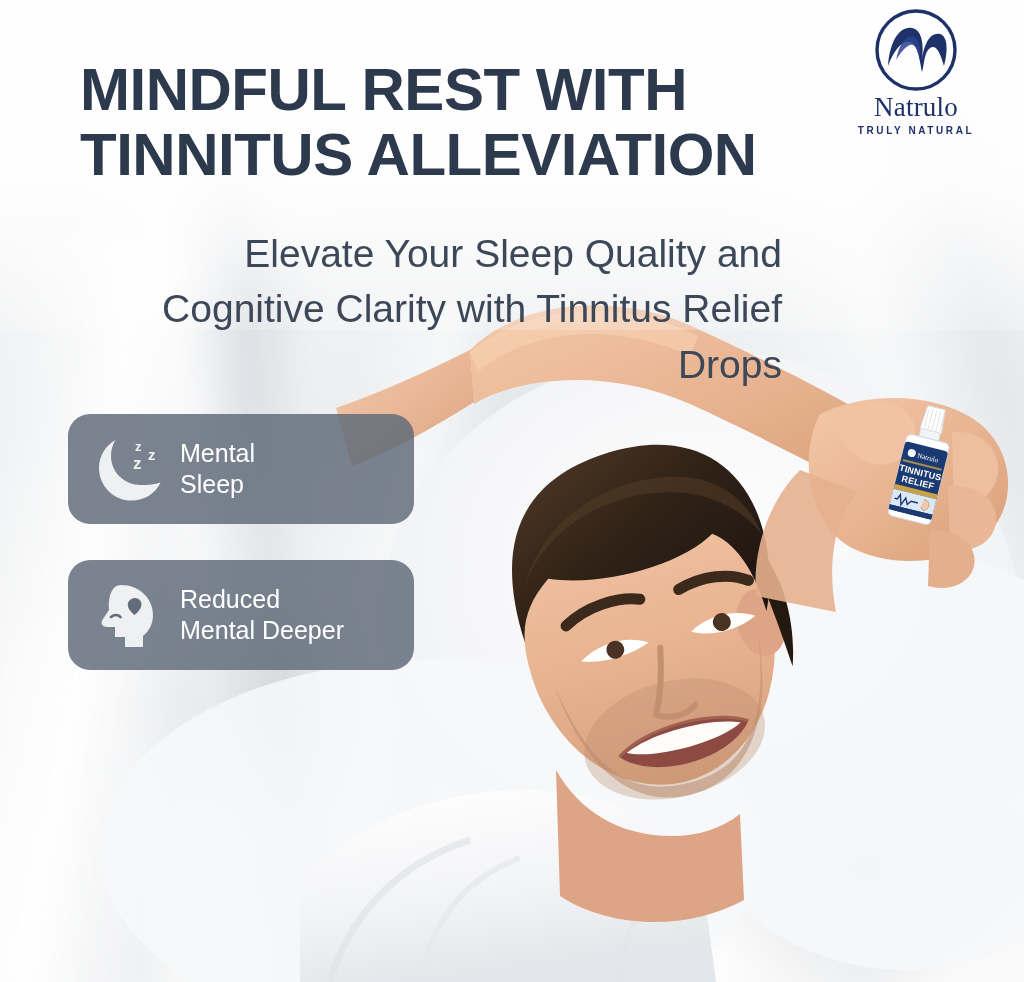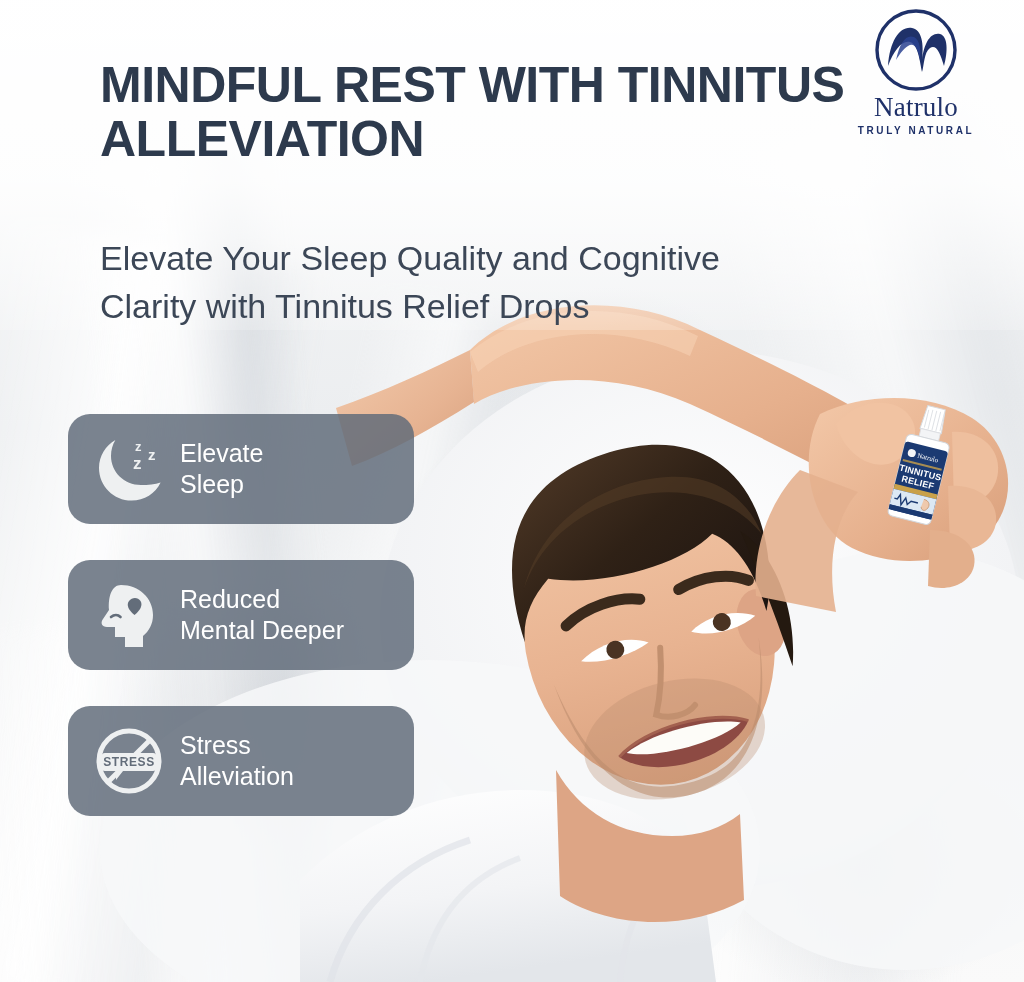--- a/index.html
+++ b/index.html
@@ -58,43 +58,44 @@
     background: linear-gradient(180deg, rgba(255,255,255,.93) 0%, rgba(255,255,255,.86) 55%, rgba(255,255,255,.2) 100%);
     pointer-events:none;
   }
 
   
   .model { position:absolute; left:0; top:0; width:1024px; height:982px; pointer-events:none; }
 
   
   .headline {
     position: absolute;
-    left: 100px;
+    left: 80px;
     top: 58px;
     width: 770px;
     margin: 0;
-    font-size: 50px;
+    font-size: 60px;
     line-height: 1.08;
     font-weight: 700;
     letter-spacing: -0.5px;
     color: #2d3a4d;
     text-transform: uppercase;
     font-family: "Liberation Sans", sans-serif;
   }
   .subheadline {
     position: absolute;
     left: 84px;
     top: 218px;
     width: 690px;
-    margin: 16px;
-    font-size: 34px;
+    margin: 8px;
+    font-size: 39px;
     line-height: 1.42;
     font-weight: 400;
     color: #3c4757;
     font-family: "Liberation Sans", sans-serif;
+    text-align: right;
   }
 
   
   .logo {
     position: absolute;
     right: 42px;
     top: 8px;
     width: 132px;
     text-align: center;
     color: #1f3169;
@@ -299,53 +300,39 @@
       <span class="pill-icon">
         <svg width="76" height="76" viewBox="0 0 76 76" aria-hidden="true">
           <path d="M44 49 C 27 49, 14 36, 14 20 C 14 14, 15.6 8.6, 18.4 4
                    C 8.8 9.4, 2 19.8, 2 32 C 2 50, 16.6 64.6, 34.6 64.6
                    C 47.4 64.6, 58.4 57.2, 63.6 46.4 C 58 48.2, 51.2 49, 44 49 Z" transform="translate(6 5)" fill="#eef0f1"></path>
           <text x="44" y="20" font-family="'Liberation Sans',sans-serif" font-size="13" font-weight="700" fill="#eef0f1">z</text>
           <text x="57" y="29" font-family="'Liberation Sans',sans-serif" font-size="15" font-weight="700" fill="#eef0f1">z</text>
           <text x="42" y="38" font-family="'Liberation Sans',sans-serif" font-size="17" font-weight="700" fill="#eef0f1">z</text>
         </svg>
       </span>
-      <span class="pill-label">Elevate
+      <span class="pill-label">Mental
 Sleep</span>
     </div>
 
     <div class="pill">
       <span class="pill-icon">
         <svg width="76" height="76" viewBox="0 0 76 76" aria-hidden="true">
           <path d="M30 8 C 48 8, 62 21, 62 38 C 62 47, 58 54, 52 59 L 52 70 L 34 70
                    L 34 60 L 24 60 L 24 50 L 16 50 C 11 50, 9 46, 12 42 L 18 33
                    C 17 19, 21 8, 30 8 Z" fill="#eef0f1"></path>
           <path d="M38 24 C 41 20, 47 20, 49.5 24 C 52 28, 49.5 33, 43.5 38
                    C 37.5 33, 35 28, 38 24 Z" fill="#636d7a"></path>
           <path d="M20 40 C 23 37.5, 27 37.5, 29.5 40" fill="none" stroke="#636d7a" stroke-width="2.6" stroke-linecap="round"></path>
         </svg>
       </span>
       <span class="pill-label">Reduced
 Mental Deeper</span>
     </div>
 
-    <div class="pill">
-      <span class="pill-icon">
-        <svg width="76" height="76" viewBox="0 0 76 76" aria-hidden="true">
-          <circle cx="38" cy="38" r="30" fill="none" stroke="#eef0f1" stroke-width="5"></circle>
-          <line x1="17" y1="59" x2="59" y2="17" stroke="#eef0f1" stroke-width="5"></line>
-          <path d="M14 30 L 62 30 C 64.2 30, 66 31.8, 66 34 L 66 44 C 66 46.2, 64.2 48, 62 48
-                   L 32 48 L 25 57 L 25 48 L 14 48 C 11.8 48, 10 46.2, 10 44
-                   L 10 34 C 10 31.8, 11.8 30, 14 30 Z" fill="#eef0f1"></path>
-          <text x="38" y="43" text-anchor="middle" font-family="'Liberation Sans',sans-serif" font-size="12" font-weight="700" fill="#636d7a" letter-spacing="0.6">STRESS</text>
-        </svg>
-      </span>
-      <span class="pill-label">Stress
-Alleviation</span>
-    </div>
 
   </div>
 
   <div class="bottle-wrap">
     <svg width="72" height="132" viewBox="0 0 72 132" aria-hidden="true">
       <g transform="rotate(14 36 66)">
 
         <path d="M26 2 L44 2 L46 26 L24 26 Z" fill="#ffffff" stroke="#d7dade" stroke-width="1"></path>
         <path d="M28 6 L28 24 M32 5 L32 25 M36 5 L36 25 M40 5 L40 25 M44 6 L44 24" stroke="#dfe2e6" stroke-width="1"></path>
 

